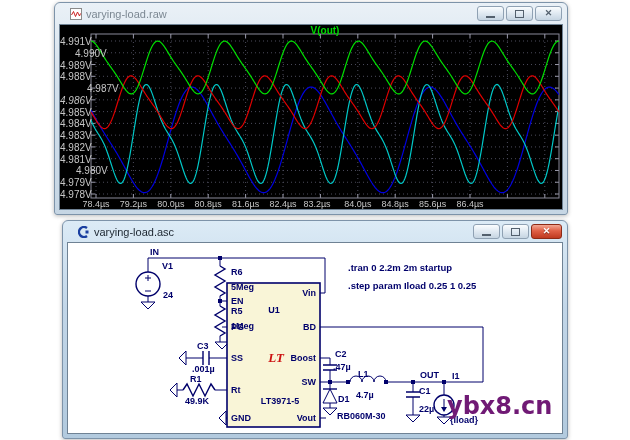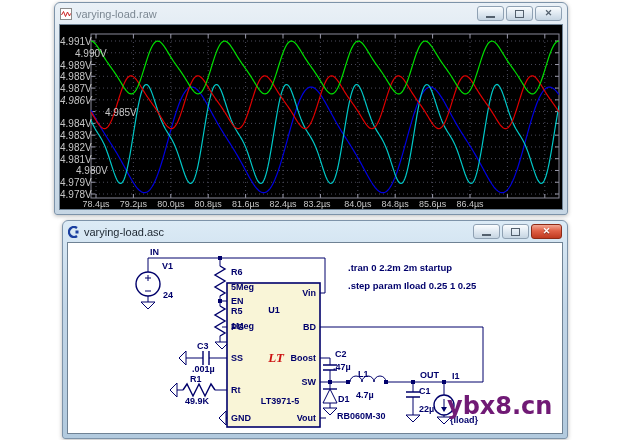--- a/index.html
+++ b/index.html
@@ -6,21 +6,21 @@
   body{width:630px;height:440px;background:#ffffff;position:relative;overflow:hidden;
        font-family:"Liberation Sans",sans-serif;}
 
   
   .win{position:absolute;border:1px solid #7d93a9;border-radius:6px 6px 3px 3px;
        box-shadow:0 1px 4px rgba(0,0,0,.28);}
   .win-top{left:54px;top:2px;width:512px;height:211px;
        background:linear-gradient(180deg,#eaf1f7,#d3e0ec 40%,#c6d6e4);}
   .win-bot{left:62px;top:220px;width:504px;height:217px;
        background:linear-gradient(180deg,#dcebf6,#c2d6e8 40%,#b2cade);}
-  .titlebar{height:21px;position:relative;display:flex;align-items:center;padding-left:5px;}
+  .titlebar{height:21px;position:relative;display:flex;align-items:center;padding-left:15px;}
   .title{font-size:11px;margin-left:4px;white-space:nowrap;}
   .title-inactive{color:#7c8893;}
   .title-active{color:#1c2630;}
   .caption-btns{position:absolute;right:5px;top:3px;display:flex;gap:2px;}
   .cbtn{width:27px;height:15px;box-sizing:border-box;border:1px solid #8fa1b3;border-radius:3px;
         background:linear-gradient(180deg,#fbfdfe,#e2ebf3 45%,#c6d5e2);
         display:flex;align-items:center;justify-content:center;}
   .glyph-bar{width:9px;height:2px;background:#53606d;margin-top:7px;}
   .glyph-box{width:7px;height:6px;border:1px solid #53606d;background:transparent;margin-top:1px;}
   .glyph-x{font-size:9px;font-weight:bold;color:#53606d;line-height:1;}
@@ -168,28 +168,29 @@
           <line x1="447.4" y1="169" x2="447.4" y2="173" class="tick"></line>
           <line x1="484.79999999999995" y1="9" x2="484.79999999999995" y2="173" class="grid"></line>
           <line x1="484.79999999999995" y1="9" x2="484.79999999999995" y2="13" class="tick"></line>
           <line x1="484.79999999999995" y1="169" x2="484.79999999999995" y2="173" class="tick"></line>
           <rect x="31" y="9" width="468" height="164" class="plotborder"></rect>
           <polyline points="31.0,84.98 32.0,86.83 33.0,88.68 34.0,90.53 35.0,92.36 36.0,94.17 37.0,95.95 38.0,97.72 39.0,99.45 40.0,101.17 41.0,102.85 42.0,104.51 43.0,106.14 44.0,107.76 45.0,109.36 46.0,110.94 47.0,112.51 48.0,114.08 49.0,115.64 50.0,117.21 51.0,118.78 52.0,120.36 53.0,121.96 54.0,123.57 55.0,125.21 56.0,126.87 57.0,128.55 58.0,130.26 59.0,132.00 60.0,133.76 61.0,135.55 62.0,137.36 63.0,139.19 64.0,141.03 65.0,142.88 66.0,144.74 67.0,146.59 68.0,148.43 69.0,150.25 70.0,152.04 71.0,153.79 72.0,155.49 73.0,157.13 74.0,158.70 75.0,160.17 76.0,161.55 77.0,162.82 78.0,163.97 79.0,164.99 80.0,165.86 81.0,166.57 82.0,167.12 83.0,167.49 84.0,167.68 85.0,167.67 86.0,167.46 87.0,167.05 88.0,166.43 89.0,165.59 90.0,164.54 91.0,163.27 92.0,161.79 93.0,160.09 94.0,158.19 95.0,156.09 96.0,153.79 97.0,151.30 98.0,148.64 99.0,145.81 100.0,142.83 101.0,139.70 102.0,136.46 103.0,133.10 104.0,129.65 105.0,126.12 106.0,122.54 107.0,118.92 108.0,115.28 109.0,111.63 110.0,108.00 111.0,104.41 112.0,100.87 113.0,97.40 114.0,94.02 115.0,90.75 116.0,87.60 117.0,84.58 118.0,81.72 119.0,79.02 120.0,76.49 121.0,74.15 122.0,72.00 123.0,70.05 124.0,68.31 125.0,66.78 126.0,65.46 127.0,64.36 128.0,63.48 129.0,62.81 130.0,62.35 131.0,62.10 132.0,62.04 133.0,62.19 134.0,62.52 135.0,63.03 136.0,63.70 137.0,64.54 138.0,65.52 139.0,66.64 140.0,67.89 141.0,69.24 142.0,70.70 143.0,72.25 144.0,73.87 145.0,75.56 146.0,77.30 147.0,79.08 148.0,80.89 149.0,82.73 150.0,84.58 151.0,86.44 152.0,88.29 153.0,90.14 154.0,91.97 155.0,93.78 156.0,95.58 157.0,97.35 158.0,99.09 159.0,100.80 160.0,102.49 161.0,104.16 162.0,105.80 163.0,107.42 164.0,109.02 165.0,110.60 166.0,112.18 167.0,113.75 168.0,115.31 169.0,116.87 170.0,118.44 171.0,120.02 172.0,121.62 173.0,123.23 174.0,124.86 175.0,126.51 176.0,128.19 177.0,129.90 178.0,131.63 179.0,133.38 180.0,135.17 181.0,136.97 182.0,138.80 183.0,140.64 184.0,142.49 185.0,144.35 186.0,146.20 187.0,148.04 188.0,149.87 189.0,151.67 190.0,153.43 191.0,155.14 192.0,156.79 193.0,158.37 194.0,159.87 195.0,161.27 196.0,162.56 197.0,163.74 198.0,164.78 199.0,165.69 200.0,166.43 201.0,167.02 202.0,167.43 203.0,167.65 204.0,167.69 205.0,167.52 206.0,167.15 207.0,166.58 208.0,165.78 209.0,164.78 210.0,163.56 211.0,162.12 212.0,160.47 213.0,158.61 214.0,156.55 215.0,154.29 216.0,151.84 217.0,149.22 218.0,146.42 219.0,143.47 220.0,140.38 221.0,137.16 222.0,133.82 223.0,130.39 224.0,126.88 225.0,123.31 226.0,119.69 227.0,116.05 228.0,112.40 229.0,108.77 230.0,105.17 231.0,101.62 232.0,98.13 233.0,94.73 234.0,91.43 235.0,88.26 236.0,85.21 237.0,82.31 238.0,79.58 239.0,77.01 240.0,74.63 241.0,72.44 242.0,70.45 243.0,68.66 244.0,67.09 245.0,65.73 246.0,64.58 247.0,63.65 248.0,62.93 249.0,62.43 250.0,62.13 251.0,62.04 252.0,62.14 253.0,62.43 254.0,62.90 255.0,63.55 256.0,64.35 257.0,65.30 258.0,66.39 259.0,67.61 260.0,68.95 261.0,70.38 262.0,71.91 263.0,73.52 264.0,75.19 265.0,76.92 266.0,78.70 267.0,80.51 268.0,82.34 269.0,84.19 270.0,86.04 271.0,87.90 272.0,89.75 273.0,91.58 274.0,93.40 275.0,95.20 276.0,96.97 277.0,98.72 278.0,100.44 279.0,102.14 280.0,103.81 281.0,105.45 282.0,107.08 283.0,108.68 284.0,110.27 285.0,111.84 286.0,113.41 287.0,114.98 288.0,116.54 289.0,118.11 290.0,119.69 291.0,121.28 292.0,122.88 293.0,124.51 294.0,126.16 295.0,127.83 296.0,129.53 297.0,131.26 298.0,133.01 299.0,134.79 300.0,136.59 301.0,138.41 302.0,140.25 303.0,142.10 304.0,143.95 305.0,145.81 306.0,147.65 307.0,149.48 308.0,151.29 309.0,153.06 310.0,154.78 311.0,156.44 312.0,158.04 313.0,159.56 314.0,160.98 315.0,162.30 316.0,163.50 317.0,164.57 318.0,165.51 319.0,166.29 320.0,166.91 321.0,167.36 322.0,167.62 323.0,167.70 324.0,167.57 325.0,167.25 326.0,166.72 327.0,165.97 328.0,165.01 329.0,163.83 330.0,162.44 331.0,160.84 332.0,159.02 333.0,157.01 334.0,154.79 335.0,152.38 336.0,149.79 337.0,147.03 338.0,144.11 339.0,141.05 340.0,137.85 341.0,134.54 342.0,131.13 343.0,127.63 344.0,124.07 345.0,120.46 346.0,116.83 347.0,113.18 348.0,109.54 349.0,105.93 350.0,102.37 351.0,98.86 352.0,95.45 353.0,92.13 354.0,88.92 355.0,85.85 356.0,82.92 357.0,80.14 358.0,77.54 359.0,75.12 360.0,72.89 361.0,70.85 362.0,69.02 363.0,67.40 364.0,66.00 365.0,64.81 366.0,63.83 367.0,63.07 368.0,62.52 369.0,62.18 370.0,62.04 371.0,62.10 372.0,62.35 373.0,62.79 374.0,63.40 375.0,64.17 376.0,65.09 377.0,66.15 378.0,67.34 379.0,68.66 380.0,70.07 381.0,71.58 382.0,73.17 383.0,74.83 384.0,76.55 385.0,78.32 386.0,80.12 387.0,81.95 388.0,83.79 389.0,85.65 390.0,87.50 391.0,89.35 392.0,91.19 393.0,93.02 394.0,94.82 395.0,96.60 396.0,98.35 397.0,100.08 398.0,101.78 399.0,103.45 400.0,105.10 401.0,106.73 402.0,108.34 403.0,109.93 404.0,111.51 405.0,113.08 406.0,114.64 407.0,116.21 408.0,117.78 409.0,119.35 410.0,120.94 411.0,122.54 412.0,124.16 413.0,125.81 414.0,127.47 415.0,129.17 416.0,130.89 417.0,132.63 418.0,134.41 419.0,136.20 420.0,138.02 421.0,139.85 422.0,141.70 423.0,143.56 424.0,145.41 425.0,147.26 426.0,149.10 427.0,150.91 428.0,152.68 429.0,154.42 430.0,156.09 431.0,157.71 432.0,159.24 433.0,160.69 434.0,162.03 435.0,163.26 436.0,164.36 437.0,165.32 438.0,166.14 439.0,166.79 440.0,167.28 441.0,167.58 442.0,167.70 443.0,167.62 444.0,167.34 445.0,166.85 446.0,166.15 447.0,165.23 448.0,164.10 449.0,162.76 450.0,161.20 451.0,159.43 452.0,157.45 453.0,155.28 454.0,152.91 455.0,150.36 456.0,147.63 457.0,144.74 458.0,141.71 459.0,138.54 460.0,135.25 461.0,131.86 462.0,128.38 463.0,124.83 464.0,121.23 465.0,117.60 466.0,113.95 467.0,110.31 468.0,106.69 469.0,103.12 470.0,99.60 471.0,96.16 472.0,92.82 473.0,89.59 474.0,86.49 475.0,83.53 476.0,80.72 477.0,78.08 478.0,75.62 479.0,73.35 480.0,71.27 481.0,69.40 482.0,67.73 483.0,66.28 484.0,65.04 485.0,64.02 486.0,63.21 487.0,62.62 488.0,62.23 489.0,62.05 490.0,62.07 491.0,62.29 492.0,62.68 493.0,63.25 494.0,63.99 495.0,64.88 496.0,65.91 497.0,67.08 498.0,68.37 499.0,69.76" fill="none" stroke="#0000e0" stroke-width="1.2" clip-path="url(#pc)"></polyline>
           <polyline points="31.0,95.01 32.0,97.41 33.0,99.62 34.0,101.64 35.0,103.51 36.0,105.24 37.0,106.88 38.0,108.46 39.0,110.02 40.0,111.61 41.0,113.27 42.0,115.05 43.0,116.96 44.0,119.05 45.0,121.32 46.0,123.78 47.0,126.43 48.0,129.25 49.0,132.22 50.0,135.31 51.0,138.45 52.0,141.59 53.0,144.68 54.0,147.63 55.0,150.37 56.0,152.84 57.0,154.94 58.0,156.61 59.0,157.78 60.0,158.39 61.0,158.40 62.0,157.76 63.0,156.45 64.0,154.46 65.0,151.79 66.0,148.46 67.0,144.52 68.0,140.00 69.0,134.98 70.0,129.52 71.0,123.72 72.0,117.67 73.0,111.48 74.0,105.24 75.0,99.07 76.0,93.06 77.0,87.32 78.0,81.95 79.0,77.02 80.0,72.61 81.0,68.79 82.0,65.59 83.0,63.06 84.0,61.20 85.0,60.02 86.0,59.52 87.0,59.65 88.0,60.38 89.0,61.65 90.0,63.42 91.0,65.60 92.0,68.12 93.0,70.91 94.0,73.90 95.0,77.00 96.0,80.15 97.0,83.28 98.0,86.35 99.0,89.29 100.0,92.08 101.0,94.70 102.0,97.12 103.0,99.35 104.0,101.40 105.0,103.28 106.0,105.03 107.0,106.68 108.0,108.26 109.0,109.82 110.0,111.41 111.0,113.06 112.0,114.82 113.0,116.71 114.0,118.78 115.0,121.02 116.0,123.46 117.0,126.09 118.0,128.89 119.0,131.85 120.0,134.92 121.0,138.05 122.0,141.20 123.0,144.30 124.0,147.27 125.0,150.05 126.0,152.55 127.0,154.70 128.0,156.43 129.0,157.66 130.0,158.35 131.0,158.43 132.0,157.88 133.0,156.65 134.0,154.74 135.0,152.16 136.0,148.91 137.0,145.04 138.0,140.59 139.0,135.63 140.0,130.22 141.0,124.46 142.0,118.44 143.0,112.26 144.0,106.02 145.0,99.83 146.0,93.80 147.0,88.02 148.0,82.60 149.0,77.61 150.0,73.13 151.0,69.23 152.0,65.95 153.0,63.34 154.0,61.40 155.0,60.14 156.0,59.54 157.0,59.60 158.0,60.25 159.0,61.47 160.0,63.17 161.0,65.30 162.0,67.79 163.0,70.55 164.0,73.52 165.0,76.61 166.0,79.76 167.0,82.89 168.0,85.97 169.0,88.93 170.0,91.74 171.0,94.38 172.0,96.83 173.0,99.08 174.0,101.15 175.0,103.06 176.0,104.82 177.0,106.48 178.0,108.06 179.0,109.63 180.0,111.21 181.0,112.85 182.0,114.59 183.0,116.47 184.0,118.51 185.0,120.73 186.0,123.14 187.0,125.75 188.0,128.53 189.0,131.47 190.0,134.53 191.0,137.66 192.0,140.81 193.0,143.92 194.0,146.91 195.0,149.71 196.0,152.25 197.0,154.45 198.0,156.24 199.0,157.54 200.0,158.30 201.0,158.46 202.0,157.98 203.0,156.84 204.0,155.02 205.0,152.52 206.0,149.35 207.0,145.56 208.0,141.18 209.0,136.28 210.0,130.92 211.0,125.20 212.0,119.20 213.0,113.04 214.0,106.80 215.0,100.60 216.0,94.54 217.0,88.73 218.0,83.25 219.0,78.20 220.0,73.66 221.0,69.69 222.0,66.33 223.0,63.63 224.0,61.60 225.0,60.26 226.0,59.58 227.0,59.56 228.0,60.14 229.0,61.29 230.0,62.93 231.0,65.02 232.0,67.46 233.0,70.19 234.0,73.14 235.0,76.22 236.0,79.36 237.0,82.50 238.0,85.59 239.0,88.57 240.0,91.40 241.0,94.06 242.0,96.53 243.0,98.81 244.0,100.90 245.0,102.83 246.0,104.61 247.0,106.27 248.0,107.87 249.0,109.43 250.0,111.01 251.0,112.64 252.0,114.37 253.0,116.23 254.0,118.24 255.0,120.44 256.0,122.83 257.0,125.41 258.0,128.17 259.0,131.10 260.0,134.14 261.0,137.27 262.0,140.42 263.0,143.53 264.0,146.54 265.0,149.37 266.0,151.95 267.0,154.20 268.0,156.04 269.0,157.40 270.0,158.23 271.0,158.47 272.0,158.08 273.0,157.02 274.0,155.28 275.0,152.87 276.0,149.79 277.0,146.07 278.0,141.76 279.0,136.92 280.0,131.61 281.0,125.93 282.0,119.97 283.0,113.81 284.0,107.58 285.0,101.37 286.0,95.29 287.0,89.44 288.0,83.91 289.0,78.81 290.0,74.20 291.0,70.15 292.0,66.71 293.0,63.93 294.0,61.82 295.0,60.39 296.0,59.63 297.0,59.53 298.0,60.04 299.0,61.11 300.0,62.70 301.0,64.73 302.0,67.14 303.0,69.84 304.0,72.76 305.0,75.83 306.0,78.97 307.0,82.11 308.0,85.21 309.0,88.20 310.0,91.06 311.0,93.74 312.0,96.23 313.0,98.54 314.0,100.65 315.0,102.60 316.0,104.39 317.0,106.07 318.0,107.67 319.0,109.24 320.0,110.81 321.0,112.43 322.0,114.14 323.0,115.98 324.0,117.98 325.0,120.16 326.0,122.52 327.0,125.08 328.0,127.82 329.0,130.72 330.0,133.75 331.0,136.87 332.0,140.02 333.0,143.15 334.0,146.17 335.0,149.03 336.0,151.65 337.0,153.94 338.0,155.83 339.0,157.26 340.0,158.16 341.0,158.48 342.0,158.16 343.0,157.19 344.0,155.54 345.0,153.21 346.0,150.21 347.0,146.57 348.0,142.33 349.0,137.55 350.0,132.30 351.0,126.66 352.0,120.72 353.0,114.59 354.0,108.36 355.0,102.14 356.0,96.04 357.0,90.15 358.0,84.58 359.0,79.42 360.0,74.75 361.0,70.62 362.0,67.11 363.0,64.24 364.0,62.04 365.0,60.53 366.0,59.69 367.0,59.50 368.0,59.94 369.0,60.95 370.0,62.48 371.0,64.46 372.0,66.82 373.0,69.49 374.0,72.39 375.0,75.44 376.0,78.57 377.0,81.72 378.0,84.83 379.0,87.84 380.0,90.71 381.0,93.41 382.0,95.93 383.0,98.26 384.0,100.40 385.0,102.36 386.0,104.17 387.0,105.87 388.0,107.47 389.0,109.04 390.0,110.61 391.0,112.22 392.0,113.92 393.0,115.75 394.0,117.72 395.0,119.87 396.0,122.22 397.0,124.75 398.0,127.47 399.0,130.35 400.0,133.37 401.0,136.48 402.0,139.63 403.0,142.76 404.0,145.80 405.0,148.69 406.0,151.33 407.0,153.67 408.0,155.62 409.0,157.11 410.0,158.08 411.0,158.47 412.0,158.24 413.0,157.35 414.0,155.78 415.0,153.53 416.0,150.62 417.0,147.05 418.0,142.89 419.0,138.17 420.0,132.98 421.0,127.38 422.0,121.48 423.0,115.36 424.0,109.14 425.0,102.91 426.0,96.79 427.0,90.87 428.0,85.26 429.0,80.04 430.0,75.30 431.0,71.11 432.0,67.51 433.0,64.56 434.0,62.28 435.0,60.68 436.0,59.76 437.0,59.49 438.0,59.85 439.0,60.79 440.0,62.26 441.0,64.19 442.0,66.51 443.0,69.14 444.0,72.01 445.0,75.05 446.0,78.18 447.0,81.33 448.0,84.44 449.0,87.47 450.0,90.36 451.0,93.08 452.0,95.63 453.0,97.98 454.0,100.14 455.0,102.12 456.0,103.95 457.0,105.66 458.0,107.28 459.0,108.85 460.0,110.41 461.0,112.02 462.0,113.71 463.0,115.51 464.0,117.47 465.0,119.60 466.0,121.91 467.0,124.42 468.0,127.12 469.0,129.98 470.0,132.99 471.0,136.09 472.0,139.24 473.0,142.37 474.0,145.43 475.0,148.34 476.0,151.02 477.0,153.40 478.0,155.40 479.0,156.95 480.0,157.99 481.0,158.45 482.0,158.30 483.0,157.50 484.0,156.01 485.0,153.85 486.0,151.02 487.0,147.53 488.0,143.44 489.0,138.79 490.0,133.65 491.0,128.10 492.0,122.23 493.0,116.14 494.0,109.92 495.0,103.69 496.0,97.55 497.0,91.60 498.0,85.94 499.0,80.67" fill="none" stroke="#00c8c8" stroke-width="1.2" clip-path="url(#pc)"></polyline>
           <polyline points="31.0,87.07 32.0,88.68 33.0,90.32 34.0,91.97 35.0,93.62 36.0,95.25 37.0,96.81 38.0,98.30 39.0,99.67 40.0,100.89 41.0,101.92 42.0,102.73 43.0,103.30 44.0,103.59 45.0,103.57 46.0,103.23 47.0,102.56 48.0,101.55 49.0,100.19 50.0,98.50 51.0,96.50 52.0,94.20 53.0,91.63 54.0,88.84 55.0,85.86 56.0,82.74 57.0,79.53 58.0,76.28 59.0,73.04 60.0,69.88 61.0,66.83 62.0,63.95 63.0,61.28 64.0,58.87 65.0,56.73 66.0,54.90 67.0,53.40 68.0,52.24 69.0,51.42 70.0,50.94 71.0,50.79 72.0,50.95 73.0,51.40 74.0,52.11 75.0,53.05 76.0,54.20 77.0,55.50 78.0,56.94 79.0,58.48 80.0,60.08 81.0,61.72 82.0,63.38 83.0,65.02 84.0,66.65 85.0,68.24 86.0,69.79 87.0,71.30 88.0,72.76 89.0,74.20 90.0,75.61 91.0,77.01 92.0,78.40 93.0,79.81 94.0,81.23 95.0,82.69 96.0,84.19 97.0,85.73 98.0,87.31 99.0,88.92 100.0,90.56 101.0,92.22 102.0,93.87 103.0,95.48 104.0,97.04 105.0,98.51 106.0,99.86 107.0,101.05 108.0,102.05 109.0,102.83 110.0,103.36 111.0,103.60 112.0,103.54 113.0,103.16 114.0,102.43 115.0,101.37 116.0,99.96 117.0,98.23 118.0,96.18 119.0,93.84 120.0,91.23 121.0,88.41 122.0,85.41 123.0,82.27 124.0,79.05 125.0,75.80 126.0,72.57 127.0,69.42 128.0,66.40 129.0,63.54 130.0,60.91 131.0,58.53 132.0,56.44 133.0,54.66 134.0,53.21 135.0,52.10 136.0,51.33 137.0,50.90 138.0,50.79 139.0,51.00 140.0,51.49 141.0,52.23 142.0,53.21 143.0,54.38 144.0,55.71 145.0,57.16 146.0,58.71 147.0,60.32 148.0,61.96 149.0,63.62 150.0,65.26 151.0,66.88 152.0,68.47 153.0,70.01 154.0,71.51 155.0,72.98 156.0,74.41 157.0,75.82 158.0,77.21 159.0,78.61 160.0,80.02 161.0,81.45 162.0,82.91 163.0,84.41 164.0,85.96 165.0,87.54 166.0,89.16 167.0,90.81 168.0,92.46 169.0,94.11 170.0,95.72 171.0,97.26 172.0,98.72 173.0,100.04 174.0,101.21 175.0,102.18 176.0,102.93 177.0,103.41 178.0,103.61 179.0,103.51 180.0,103.07 181.0,102.30 182.0,101.18 183.0,99.73 184.0,97.95 185.0,95.85 186.0,93.47 187.0,90.83 188.0,87.98 189.0,84.95 190.0,81.80 191.0,78.57 192.0,75.32 193.0,72.10 194.0,68.97 195.0,65.96 196.0,63.14 197.0,60.54 198.0,58.20 199.0,56.16 200.0,54.42 201.0,53.02 202.0,51.96 203.0,51.24 204.0,50.86 205.0,50.80 206.0,51.05 207.0,51.58 208.0,52.36 209.0,53.37 210.0,54.57 211.0,55.92 212.0,57.39 213.0,58.94 214.0,60.56 215.0,62.21 216.0,63.86 217.0,65.50 218.0,67.12 219.0,68.70 220.0,70.24 221.0,71.73 222.0,73.19 223.0,74.62 224.0,76.02 225.0,77.42 226.0,78.81 227.0,80.23 228.0,81.66 229.0,83.13 230.0,84.64 231.0,86.19 232.0,87.78 233.0,89.40 234.0,91.05 235.0,92.71 236.0,94.35 237.0,95.95 238.0,97.48 239.0,98.92 240.0,100.23 241.0,101.37 242.0,102.31 243.0,103.02 244.0,103.46 245.0,103.62 246.0,103.46 247.0,102.98 248.0,102.16 249.0,100.99 250.0,99.49 251.0,97.66 252.0,95.52 253.0,93.09 254.0,90.42 255.0,87.54 256.0,84.49 257.0,81.33 258.0,78.09 259.0,74.84 260.0,71.63 261.0,68.51 262.0,65.53 263.0,62.74 264.0,60.18 265.0,57.88 266.0,55.88 267.0,54.20 268.0,52.85 269.0,51.84 270.0,51.17 271.0,50.83 272.0,50.82 273.0,51.11 274.0,51.68 275.0,52.50 276.0,53.54 277.0,54.76 278.0,56.13 279.0,57.61 280.0,59.18 281.0,60.80 282.0,62.45 283.0,64.11 284.0,65.74 285.0,67.36 286.0,68.93 287.0,70.46 288.0,71.95 289.0,73.40 290.0,74.83 291.0,76.23 292.0,77.62 293.0,79.02 294.0,80.44 295.0,81.88 296.0,83.35 297.0,84.86 298.0,86.42 299.0,88.02 300.0,89.65 301.0,91.30 302.0,92.95 303.0,94.59 304.0,96.18 305.0,97.70 306.0,99.12 307.0,100.41 308.0,101.52 309.0,102.43 310.0,103.10 311.0,103.50 312.0,103.62 313.0,103.41 314.0,102.88 315.0,102.01 316.0,100.79 317.0,99.24 318.0,97.36 319.0,95.18 320.0,92.71 321.0,90.01 322.0,87.10 323.0,84.03 324.0,80.85 325.0,77.61 326.0,74.37 327.0,71.17 328.0,68.06 329.0,65.11 330.0,62.35 331.0,59.82 332.0,57.57 333.0,55.61 334.0,53.98 335.0,52.68 336.0,51.72 337.0,51.10 338.0,50.81 339.0,50.85 340.0,51.18 341.0,51.79 342.0,52.64 343.0,53.70 344.0,54.95 345.0,56.34 346.0,57.84 347.0,59.42 348.0,61.05 349.0,62.70 350.0,64.35 351.0,65.98 352.0,67.59 353.0,69.16 354.0,70.68 355.0,72.17 356.0,73.61 357.0,75.03 358.0,76.43 359.0,77.83 360.0,79.23 361.0,80.65 362.0,82.09 363.0,83.57 364.0,85.09 365.0,86.65 366.0,88.26 367.0,89.89 368.0,91.54 369.0,93.19 370.0,94.82 371.0,96.41 372.0,97.92 373.0,99.32 374.0,100.58 375.0,101.67 376.0,102.54 377.0,103.18 378.0,103.54 379.0,103.61 380.0,103.36 381.0,102.77 382.0,101.85 383.0,100.58 384.0,98.98 385.0,97.06 386.0,94.83 387.0,92.33 388.0,89.59 389.0,86.66 390.0,83.57 391.0,80.38 392.0,77.13 393.0,73.89 394.0,70.70 395.0,67.62 396.0,64.69 397.0,61.96 398.0,59.47 399.0,57.26 400.0,55.35 401.0,53.76 402.0,52.51 403.0,51.60 404.0,51.03 405.0,50.80 406.0,50.88 407.0,51.25 408.0,51.90 409.0,52.78 410.0,53.88 411.0,55.15 412.0,56.55 413.0,58.07 414.0,59.65 415.0,61.29 416.0,62.94 417.0,64.59 418.0,66.22 419.0,67.82 420.0,69.38 421.0,70.90 422.0,72.38 423.0,73.83 424.0,75.24 425.0,76.64 426.0,78.03 427.0,79.44 428.0,80.86 429.0,82.31 430.0,83.79 431.0,85.32 432.0,86.89 433.0,88.50 434.0,90.13 435.0,91.78 436.0,93.44 437.0,95.06 438.0,96.64 439.0,98.13 440.0,99.52 441.0,100.75 442.0,101.81 443.0,102.65 444.0,103.25 445.0,103.57 446.0,103.59 447.0,103.29 448.0,102.66 449.0,101.68 450.0,100.37 451.0,98.72 452.0,96.75 453.0,94.48 454.0,91.94 455.0,89.17 456.0,86.21 457.0,83.10 458.0,79.90 459.0,76.65 460.0,73.41 461.0,70.24 462.0,67.18 463.0,64.27 464.0,61.58 465.0,59.13 466.0,56.96 467.0,55.10 468.0,53.56 469.0,52.36 470.0,51.50 471.0,50.98 472.0,50.79 473.0,50.92 474.0,51.33 475.0,52.02 476.0,52.93 477.0,54.05 478.0,55.35 479.0,56.77 480.0,58.30 481.0,59.89 482.0,61.53 483.0,63.19 484.0,64.83 485.0,66.46 486.0,68.06 487.0,69.61 488.0,71.12 489.0,72.60 490.0,74.04 491.0,75.45 492.0,76.85 493.0,78.24 494.0,79.64 495.0,81.07 496.0,82.52 497.0,84.02 498.0,85.55 499.0,87.12" fill="none" stroke="#e00000" stroke-width="1.2" clip-path="url(#pc)"></polyline>
           <polyline points="31.0,16.07 32.0,16.26 33.0,16.74 34.0,17.48 35.0,18.45 36.0,19.61 37.0,20.94 38.0,22.39 39.0,23.93 40.0,25.54 41.0,27.18 42.0,28.84 43.0,30.48 44.0,32.10 45.0,33.69 46.0,35.24 47.0,36.74 48.0,38.20 49.0,39.64 50.0,41.04 51.0,42.44 52.0,43.84 53.0,45.24 54.0,46.67 55.0,48.14 56.0,49.64 57.0,51.18 58.0,52.76 59.0,54.38 60.0,56.03 61.0,57.68 62.0,59.33 63.0,60.94 64.0,62.49 65.0,63.94 66.0,65.28 67.0,66.45 68.0,67.43 69.0,68.18 70.0,68.68 71.0,68.89 72.0,68.79 73.0,68.37 74.0,67.61 75.0,66.51 76.0,65.07 77.0,63.29 78.0,61.21 79.0,58.84 80.0,56.21 81.0,53.36 82.0,50.34 83.0,47.19 84.0,43.97 85.0,40.72 86.0,37.49 87.0,34.36 88.0,31.35 89.0,28.52 90.0,25.91 91.0,23.56 92.0,21.50 93.0,19.76 94.0,18.35 95.0,17.27 96.0,16.54 97.0,16.15 98.0,16.08 99.0,16.32 100.0,16.84 101.0,17.61 102.0,18.61 103.0,19.80 104.0,21.14 105.0,22.61 106.0,24.17 107.0,25.78 108.0,27.43 109.0,29.08 110.0,30.72 111.0,32.34 112.0,33.92 113.0,35.46 114.0,36.96 115.0,38.42 116.0,39.84 117.0,41.25 118.0,42.65 119.0,44.04 120.0,45.45 121.0,46.89 122.0,48.36 123.0,49.86 124.0,51.41 125.0,53.00 126.0,54.62 127.0,56.27 128.0,57.93 129.0,59.57 130.0,61.17 131.0,62.71 132.0,64.15 133.0,65.46 134.0,66.61 135.0,67.56 136.0,68.27 137.0,68.73 138.0,68.90 139.0,68.75 140.0,68.28 141.0,67.47 142.0,66.32 143.0,64.82 144.0,63.01 145.0,60.88 146.0,58.46 147.0,55.80 148.0,52.93 149.0,49.88 150.0,46.72 151.0,43.49 152.0,40.24 153.0,37.03 154.0,33.90 155.0,30.92 156.0,28.12 157.0,25.55 158.0,23.24 159.0,21.23 160.0,19.53 161.0,18.17 162.0,17.14 163.0,16.46 164.0,16.12 165.0,16.10 166.0,16.38 167.0,16.94 168.0,17.75 169.0,18.77 170.0,19.99 171.0,21.35 172.0,22.83 173.0,24.40 174.0,26.02 175.0,27.67 176.0,29.33 177.0,30.96 178.0,32.58 179.0,34.15 180.0,35.68 181.0,37.18 182.0,38.63 183.0,40.05 184.0,41.46 185.0,42.85 186.0,44.25 187.0,45.66 188.0,47.10 189.0,48.57 190.0,50.09 191.0,51.64 192.0,53.24 193.0,54.87 194.0,56.52 195.0,58.17 196.0,59.81 197.0,61.40 198.0,62.93 199.0,64.35 200.0,65.64 201.0,66.76 202.0,67.68 203.0,68.36 204.0,68.77 205.0,68.90 206.0,68.70 207.0,68.18 208.0,67.32 209.0,66.12 210.0,64.58 211.0,62.71 212.0,60.54 213.0,58.09 214.0,55.39 215.0,52.49 216.0,49.42 217.0,46.25 218.0,43.01 219.0,39.76 220.0,36.56 221.0,33.45 222.0,30.49 223.0,27.72 224.0,25.19 225.0,22.92 226.0,20.96 227.0,19.31 228.0,17.99 229.0,17.02 230.0,16.39 231.0,16.10 232.0,16.12 233.0,16.44 234.0,17.04 235.0,17.88 236.0,18.94 237.0,20.18 238.0,21.56 239.0,23.06 240.0,24.64 241.0,26.26 242.0,27.92 243.0,29.57 244.0,31.20 245.0,32.81 246.0,34.38 247.0,35.91 248.0,37.39 249.0,38.84 250.0,40.26 251.0,41.66 252.0,43.06 253.0,44.46 254.0,45.87 255.0,47.32 256.0,48.80 257.0,50.31 258.0,51.88 259.0,53.48 260.0,55.11 261.0,56.76 262.0,58.41 263.0,60.05 264.0,61.63 265.0,63.15 266.0,64.55 267.0,65.82 268.0,66.91 269.0,67.79 270.0,68.44 271.0,68.81 272.0,68.89 273.0,68.65 274.0,68.08 275.0,67.17 276.0,65.91 277.0,64.32 278.0,62.41 279.0,60.19 280.0,57.70 281.0,54.97 282.0,52.04 283.0,48.96 284.0,45.77 285.0,42.53 286.0,39.28 287.0,36.09 288.0,33.00 289.0,30.07 290.0,27.33 291.0,24.84 292.0,22.61 293.0,20.69 294.0,19.09 295.0,17.83 296.0,16.91 297.0,16.33 298.0,16.08 299.0,16.15 300.0,16.51 301.0,17.15 302.0,18.03 303.0,19.11 304.0,20.38 305.0,21.78 306.0,23.29 307.0,24.88 308.0,26.51 309.0,28.16 310.0,29.81 311.0,31.44 312.0,33.04 313.0,34.61 314.0,36.13 315.0,37.61 316.0,39.05 317.0,40.47 318.0,41.87 319.0,43.26 320.0,44.66 321.0,46.08 322.0,47.53 323.0,49.02 324.0,50.54 325.0,52.11 326.0,53.72 327.0,55.35 328.0,57.00 329.0,58.65 330.0,60.28 331.0,61.86 332.0,63.36 333.0,64.75 334.0,65.99 335.0,67.05 336.0,67.90 337.0,68.51 338.0,68.84 339.0,68.87 340.0,68.59 341.0,67.96 342.0,67.00 343.0,65.70 344.0,64.06 345.0,62.10 346.0,59.84 347.0,57.31 348.0,54.55 349.0,51.60 350.0,48.49 351.0,45.29 352.0,42.05 353.0,38.81 354.0,35.63 355.0,32.56 356.0,29.65 357.0,26.95 358.0,24.49 359.0,22.31 360.0,20.44 361.0,18.89 362.0,17.67 363.0,16.80 364.0,16.27 365.0,16.07 366.0,16.18 367.0,16.59 368.0,17.26 369.0,18.18 370.0,19.29 371.0,20.57 372.0,22.00 373.0,23.52 374.0,25.11 375.0,26.75 376.0,28.40 377.0,30.05 378.0,31.68 379.0,33.28 380.0,34.83 381.0,36.35 382.0,37.82 383.0,39.26 384.0,40.68 385.0,42.07 386.0,43.47 387.0,44.87 388.0,46.30 389.0,47.75 390.0,49.24 391.0,50.77 392.0,52.34 393.0,53.96 394.0,55.59 395.0,57.25 396.0,58.90 397.0,60.52 398.0,62.09 399.0,63.57 400.0,64.94 401.0,66.16 402.0,67.19 403.0,68.01 404.0,68.58 405.0,68.86 406.0,68.85 407.0,68.51 408.0,67.84 409.0,66.83 410.0,65.48 411.0,63.79 412.0,61.78 413.0,59.49 414.0,56.92 415.0,54.13 416.0,51.15 417.0,48.03 418.0,44.82 419.0,41.57 420.0,38.33 421.0,35.17 422.0,32.12 423.0,29.24 424.0,26.57 425.0,24.15 426.0,22.01 427.0,20.19 428.0,18.69 429.0,17.52 430.0,16.70 431.0,16.22 432.0,16.07 433.0,16.23 434.0,16.67 435.0,17.38 436.0,18.33 437.0,19.47 438.0,20.78 439.0,22.21 440.0,23.75 441.0,25.35 442.0,26.99 443.0,28.65 444.0,30.30 445.0,31.92 446.0,33.51 447.0,35.06 448.0,36.57 449.0,38.04 450.0,39.47 451.0,40.88 452.0,42.28 453.0,43.68 454.0,45.08 455.0,46.51 456.0,47.97 457.0,49.46 458.0,51.00 459.0,52.58 460.0,54.20 461.0,55.84 462.0,57.49 463.0,59.14 464.0,60.75 465.0,62.31 466.0,63.78 467.0,65.13 468.0,66.33 469.0,67.33 470.0,68.11 471.0,68.64 472.0,68.88 473.0,68.82 474.0,68.44 475.0,67.72 476.0,66.65 477.0,65.25 478.0,63.51 479.0,61.46 480.0,59.12 481.0,56.52 482.0,53.70 483.0,50.70 484.0,47.56 485.0,44.34 486.0,41.09 487.0,37.86 488.0,34.71 489.0,31.68 490.0,28.83 491.0,26.20 492.0,23.82 493.0,21.73 494.0,19.94 495.0,18.49 496.0,17.38 497.0,16.61 498.0,16.18 499.0,16.07" fill="none" stroke="#00e000" stroke-width="1.2" clip-path="url(#pc)"></polyline>
         </svg>
+      <div class="plot-title">V(out)</div>
       <div id="ylabels">
           <div class="ylab" style="top: 11px; width: 28px; left: 0px; text-align: right;">4.991V</div>
           <div class="ylab" style="top: 22.77px; width: 28px; left: 0px; text-align: right; padding-left: 15px;">4.990V</div>
           <div class="ylab" style="top: 34.54px; width: 28px; left: 0px; text-align: right;">4.989V</div>
           <div class="ylab" style="top: 46.31px; width: 28px; left: 0px; text-align: right;">4.988V</div>
-          <div class="ylab" style="top: 58.08px; width: 28px; left: 0px; text-align: right;">4.987V</div>
+          <div class="ylab" style="top: 58.08px; width: 28px; left: 0px; text-align: right; padding-left: 27px;">4.987V</div>
           <div class="ylab" style="top: 69.85px; width: 28px; left: 0px; text-align: right; font-style: italic;">4.986V</div>
-          <div class="ylab" style="top: 81.62px; width: 28px; left: 0px; text-align: right; margin-left: 45px;">4.985V</div>
+          <div class="ylab" style="top: 81.62px; width: 28px; left: 0px; text-align: right;">4.985V</div>
           <div class="ylab" style="top: 93.39px; width: 28px; left: 0px; text-align: right;">4.984V</div>
           <div class="ylab" style="top: 105.16px; width: 28px; left: 0px; text-align: right;">4.983V</div>
           <div class="ylab" style="top: 116.93px; width: 28px; left: 0px; text-align: right;">4.982V</div>
           <div class="ylab" style="top: 128.7px; width: 28px; left: 0px; text-align: right;">4.981V</div>
           <div class="ylab" style="top: 140.47px; width: 28px; left: 0px; text-align: right; margin-left: 16px;">4.980V</div>
           <div class="ylab" style="top: 152.24px; width: 28px; left: 0px; text-align: right;">4.979V</div>
           <div class="ylab" style="top: 164.01px; width: 28px; left: 0px; text-align: right;">4.978V</div>
         </div>
       <div id="xlabels">
           <div class="xlab" style="left: 14px;">78.4µs</div>

